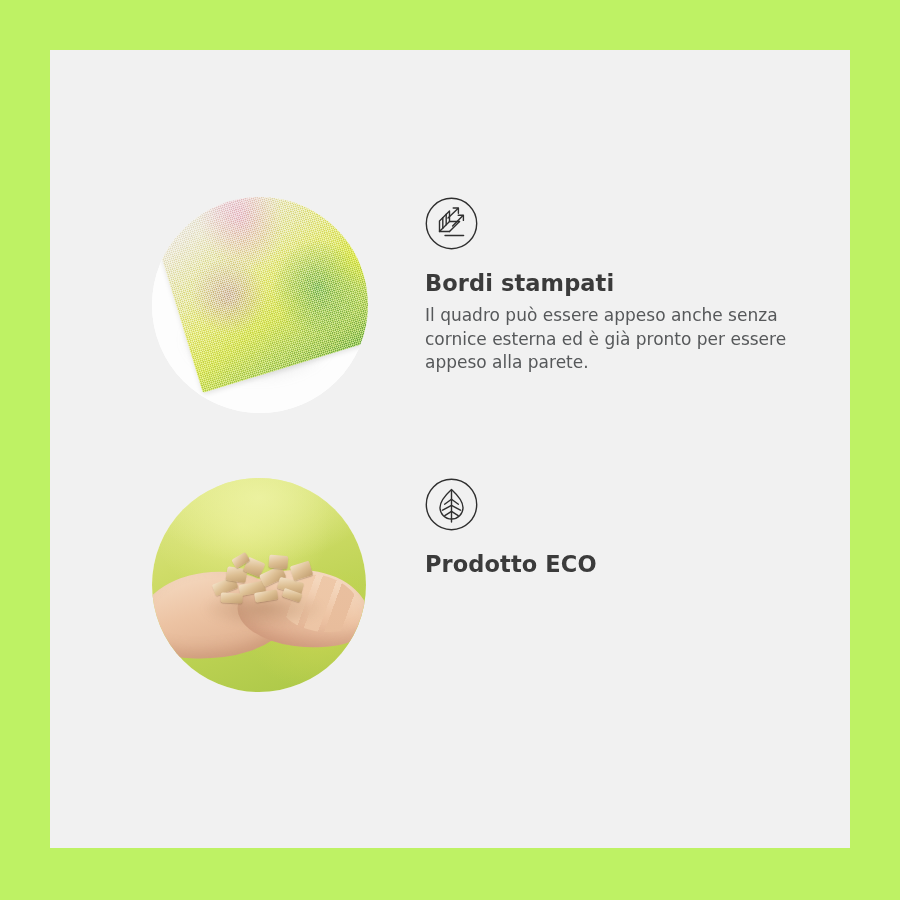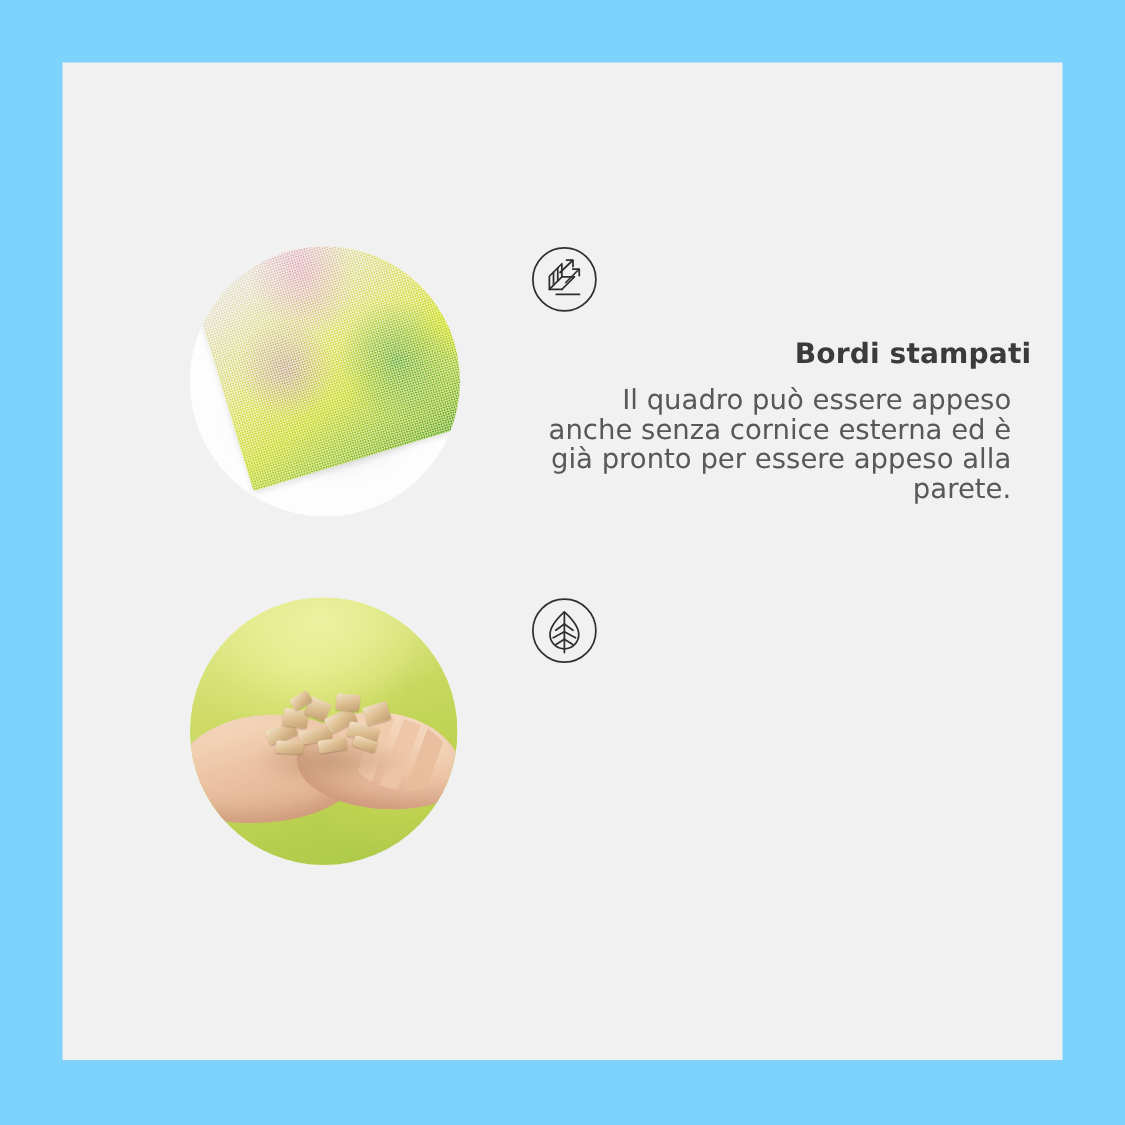--- a/index.html
+++ b/index.html
@@ -11,22 +11,21 @@
     width: 900px;
     height: 900px;
     font-family: "DejaVu Sans", sans-serif;
     overflow: hidden;
   }
 
   .page {
     position: relative;
     width: 900px;
     height: 900px;
-    background: #7dd3fc;
-    text-align: right;
+    background: #bef264;
   }
 
   
   .panel {
     position: absolute;
     left: 50px;
     top: 50px;
     width: 800px;
     height: 798px;
     background: #f1f1f1;
@@ -214,22 +213,22 @@
   .feature-title {
     margin: 0 0 7px 0;
     font-size: 22.5px;
     font-weight: 600;
     color: #3b3b3b;
     letter-spacing: 0.1px;
     line-height: 1.2;
   }
 
   .feature-desc {
-    margin: 12px;
-    font-size: 22px;
+    margin: 0;
+    font-size: 17px;
     font-weight: 400;
     color: #56585a;
     line-height: 23.5px;
     max-width: 372px;
   }
 </style>
 </head>
 <body>
 
 <div class="page">
@@ -321,17 +320,18 @@
 
             <path d="M26.5 21.2 L19.6 26.2"></path>
             <path d="M26.5 27.4 L17.6 32.2"></path>
             <path d="M26.5 33.4 L19.8 37.6"></path>
 
             <path d="M26.5 21.2 L33.4 26.2"></path>
             <path d="M26.5 27.4 L35.4 32.2"></path>
             <path d="M26.5 33.4 L33.2 37.6"></path>
           </svg>
         </span>
+        <h2 class="feature-title">Prodotto ECO</h2>
       </div>
     </div>
 
   </div>
 </div>
 
 </body></html>

